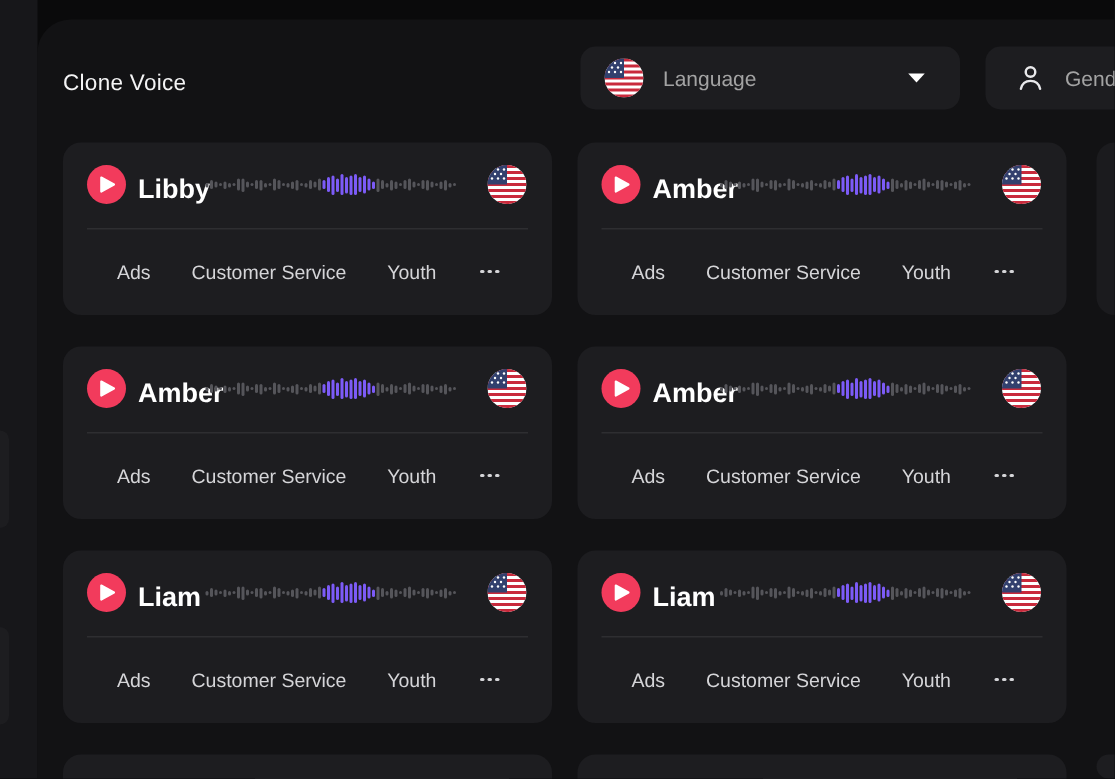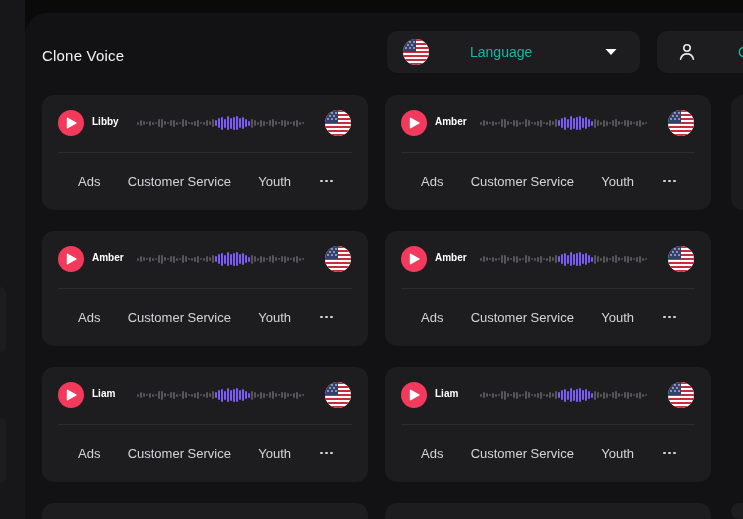--- a/index.html
+++ b/index.html
@@ -10,34 +10,34 @@
   .left-strip{position:absolute;left:0;top:0;width:25px;height:519px;background:#17171a;}
   .left-sliver{position:absolute;left:0;width:6px;height:65px;background:#222226;opacity:.55;
                border-radius:0 6px 6px 0;}
   .panel{position:absolute;left:25px;top:13px;width:718px;height:506px;background:#121214;
          border-top-left-radius:22px;}
 
   .page-title{position:absolute;left:42px;top:47px;font-size:15px;font-weight:400;color:#f4f4f5;
               letter-spacing:.2px;}
 
   .filter-btn{position:absolute;top:31px;height:42px;background:#1d1d20;border-radius:10px;
-              display:flex;align-items:center;color:#14b8a6;font-size:14px;box-sizing:border-box;gap:28px;}
+              display:flex;align-items:center;color:#a3a3a3;font-size:14px;box-sizing:border-box;}
   .filter-btn .lbl{margin-left:13px;}
   #language-btn{left:387px;width:253px;padding:0 22px 0 16px;}
   #language-btn .caret{margin-left:auto;}
   #gender-btn{left:657px;width:172px;padding:0 18px 0 20px;}
 
   .grid{position:absolute;left:42px;top:95px;width:669px;display:grid;
         grid-template-columns:326px 326px;grid-auto-rows:115px;column-gap:17px;row-gap:21px;}
   .card{position:relative;background:#1d1d20;border-radius:12px;}
   .card.stub{background:#1d1d20;}
 
   .play-btn{position:absolute;left:16px;top:15px;width:26px;height:26px;border-radius:50%;
             border:none;padding:0;cursor:pointer;display:flex;align-items:center;justify-content:center;}
-  .voice-name{position:absolute;left:50px;top:21px;font-size:10px;font-weight:700;color:#ffffff;}
+  .voice-name{position:absolute;left:50px;top:21px;font-size:18px;font-weight:700;color:#ffffff;}
   .waveform{position:absolute;left:95px;top:20px;width:170px;height:16px;display:flex;
             align-items:center;}
   .waveform i{display:block;width:2px;margin-right:1px;border-radius:1px;flex:none;}
   .flag{position:absolute;right:17px;top:15px;width:26px;height:26px;}
   .divider{position:absolute;left:16px;right:16px;top:57px;height:1px;background:rgba(255,255,255,.08);}
   .tag-row{position:absolute;left:36px;right:33px;top:74px;height:24px;display:flex;
            align-items:center;justify-content:space-between;}
   .tag{font-size:13px;color:#d5d5d8;white-space:nowrap;}
   .more-btn{display:flex;align-items:center;gap:2.5px;background:none;border:none;padding:2px;
             cursor:pointer;}

